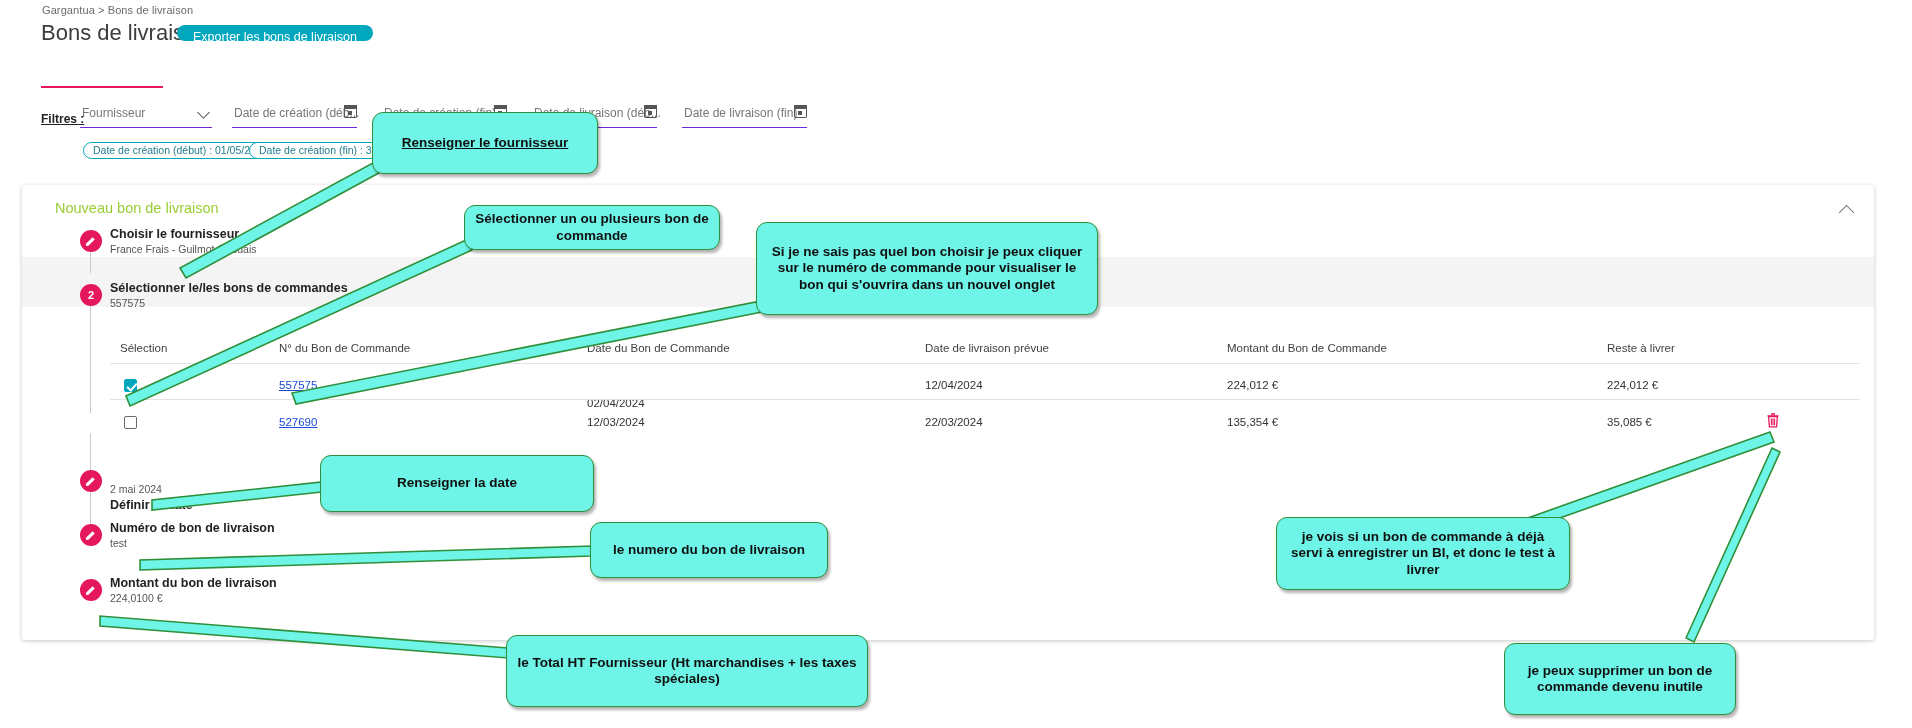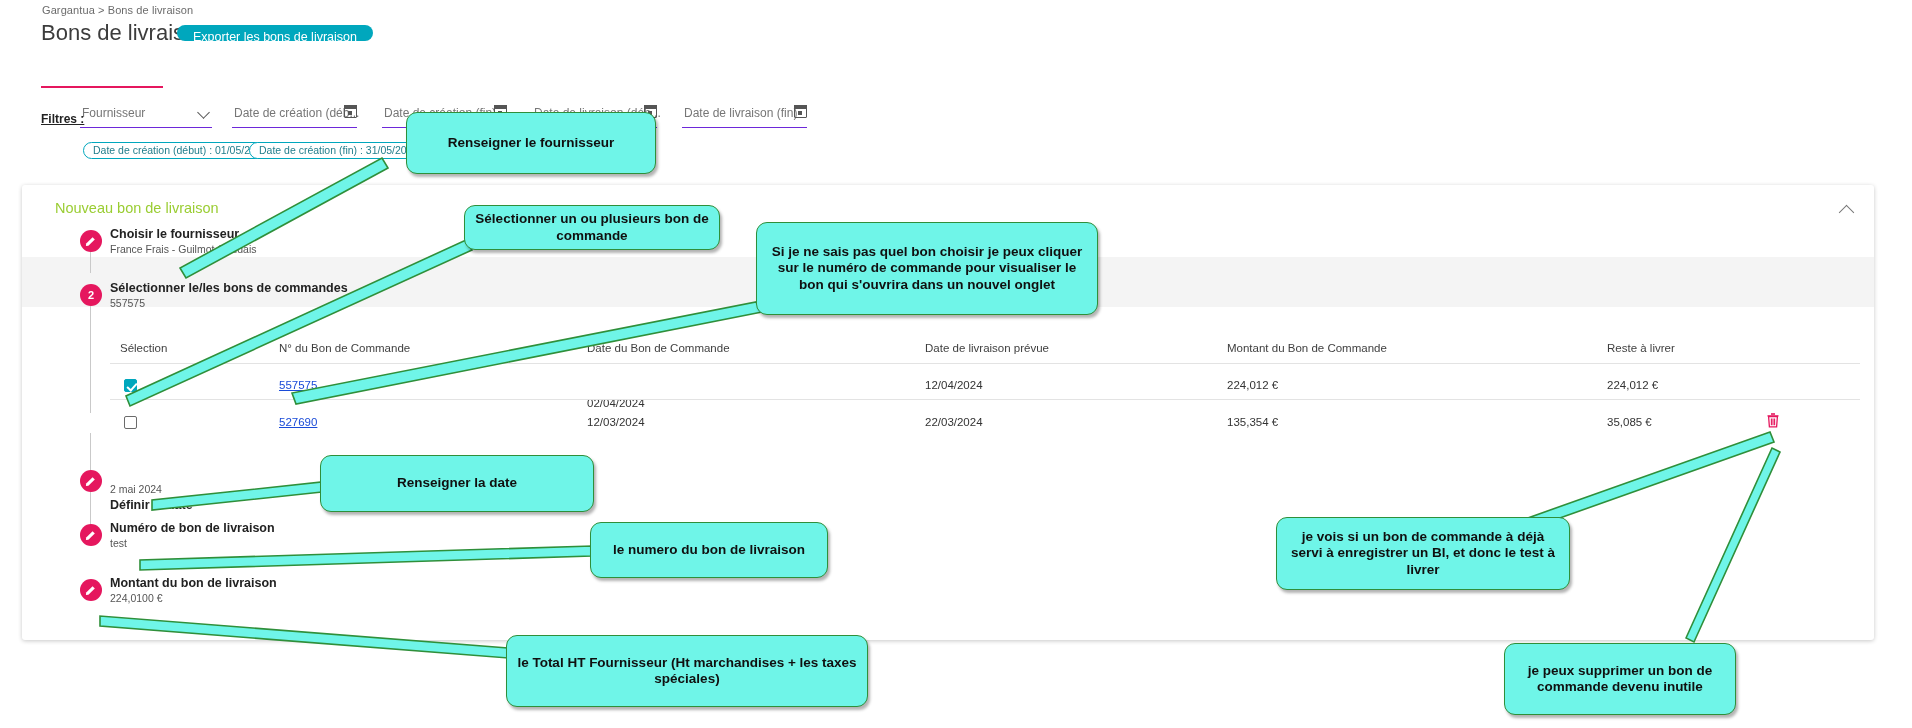--- a/index.html
+++ b/index.html
@@ -324,21 +324,21 @@
       <polygon points="592,556 140,570 140,560 592,546" fill="#6ff5e8" stroke="#2f8f3a" stroke-width="1.6"></polygon>
 
       <polygon points="1522,520 1770,432 1774,442 1526,530" fill="#6ff5e8" stroke="#2f8f3a" stroke-width="1.6"></polygon>
 
       <polygon points="508,648 100,616 100,626 508,658" fill="#6ff5e8" stroke="#2f8f3a" stroke-width="1.6"></polygon>
 
       <polygon points="1686,638 1772,448 1780,452 1694,642" fill="#6ff5e8" stroke="#2f8f3a" stroke-width="1.6"></polygon>
     </svg>
   </div>
 
-  <div class="callout" style="left:406px; top:112px; width:250px; height:62px;">Renseigner le fournisseur</div>
+  <div class="callout" style="left:372px; top:112px; width:226px; height:62px;text-decoration:underline;">Renseigner le fournisseur</div>
 
   <div class="callout" style="left:464px; top:205px; width:256px; height:45px;">Sélectionner un ou plusieurs bon de commande</div>
 
   <div class="callout" style="left:756px; top:222px; width:342px; height:93px;">Si je ne sais pas quel bon choisir je peux cliquer sur le numéro de commande pour visualiser le bon qui s'ouvrira dans un nouvel onglet</div>
 
   <div class="callout" style="left:320px; top:455px; width:274px; height:57px;">Renseigner la date</div>
 
   <div class="callout" style="left:590px; top:522px; width:238px; height:56px;">le numero du bon de livraison</div>
 
   <div class="callout" style="left:1276px; top:517px; width:294px; height:73px;">je vois si un bon de commande à déjà servi à enregistrer un Bl, et donc le test à livrer</div>

